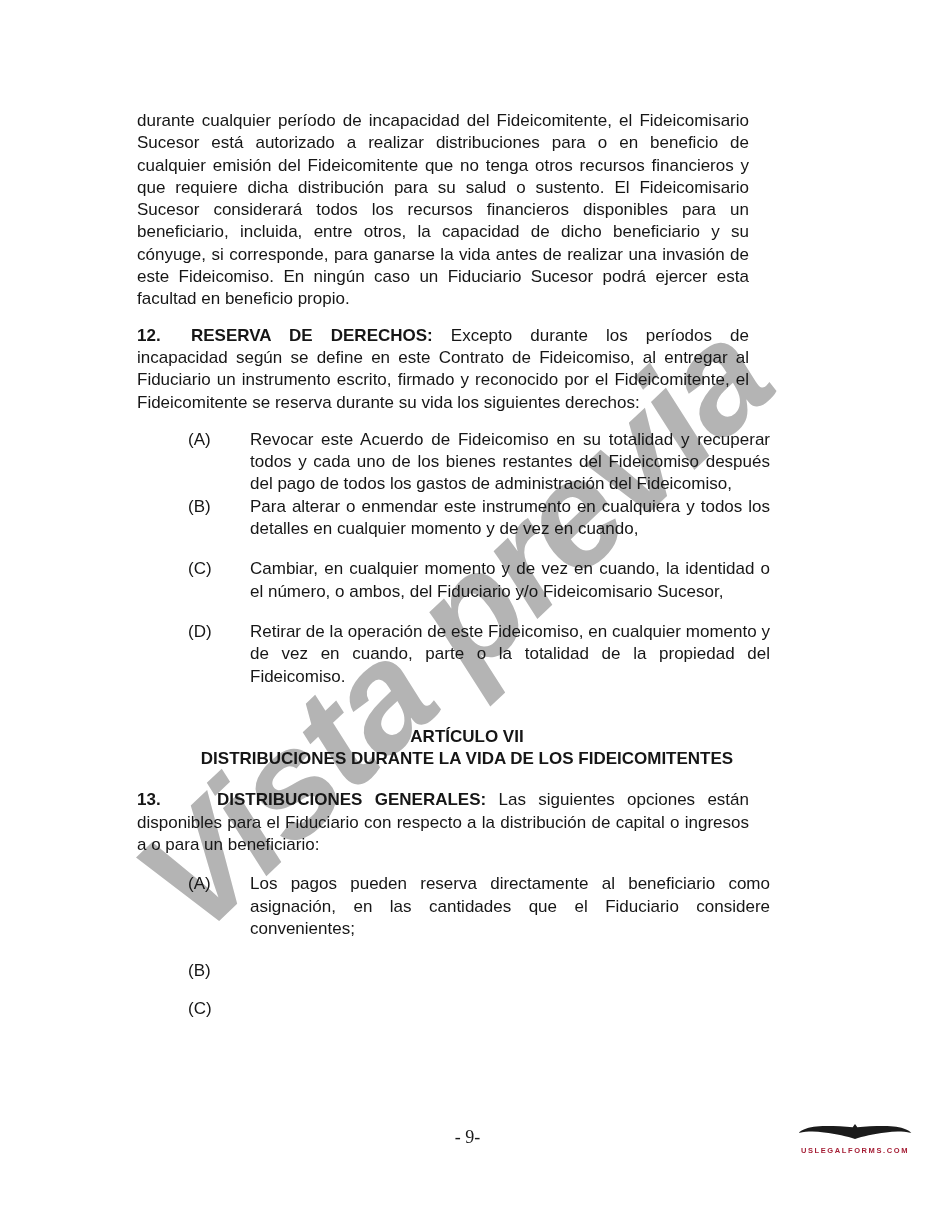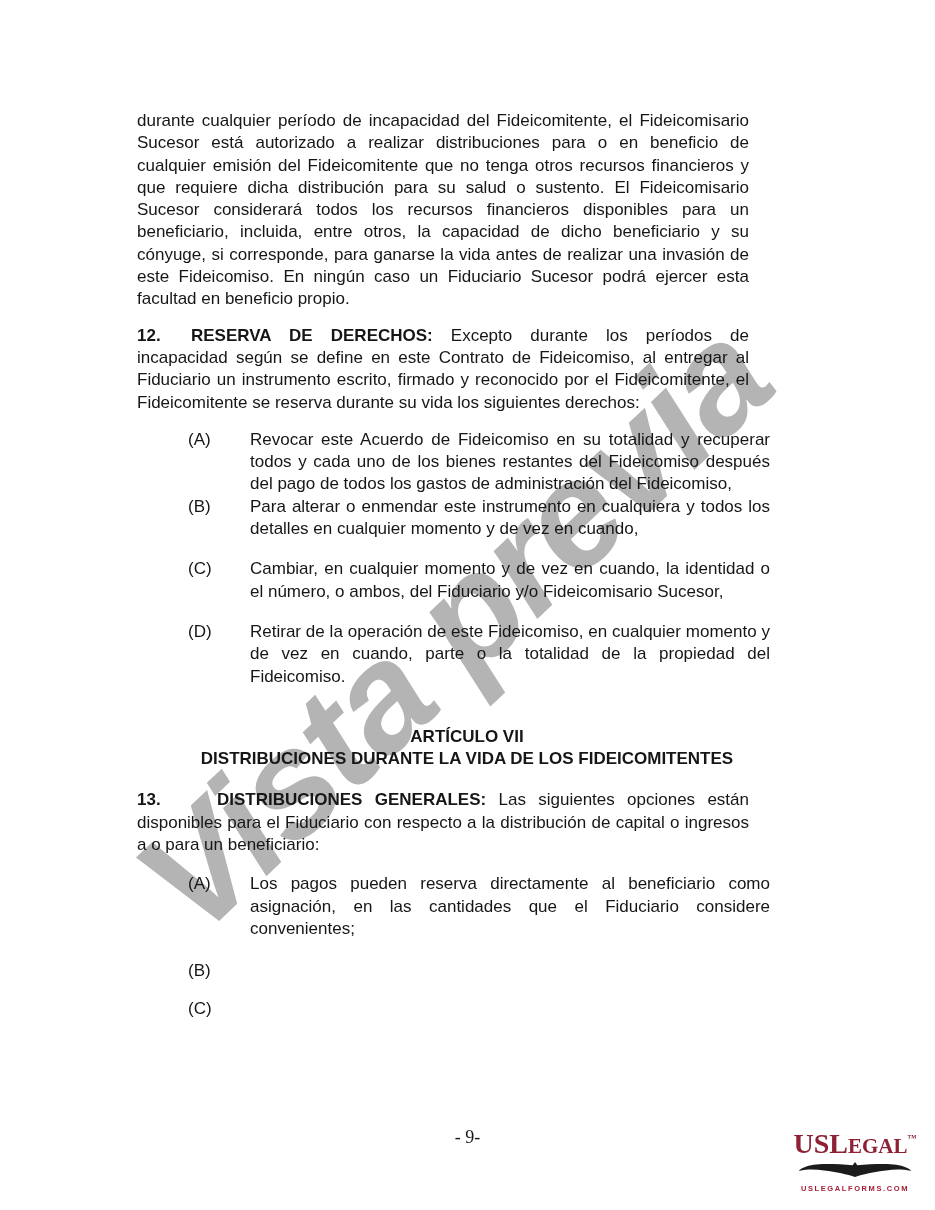--- a/index.html
+++ b/index.html
@@ -160,18 +160,17 @@
     <div class="item">
       <span class="item-label">(C)</span>
     </div>
   </div>
 
 </div>
 
 <div class="page-num">- 9-</div>
 
 <div class="logo">
-  <div class="logo-word"><span class="lg">US</span><span class="lg">L</span><span class="sm">EGAL</span><span class="tm">™</span></div>
   <svg class="logo-eagle" viewBox="0 0 120 16" xmlns="http://www.w3.org/2000/svg">
     <path fill="#1b1b1b" d="M60 0 L62.5 3.5 C75 2.5 95 1.5 104 3 C112 4.2 117 6.5 120 9.5 C110 7.5 102 7.8 93 9 C80 10.6 68 13 60 16 C52 13 40 10.6 27 9 C18 7.8 10 7.5 0 9.5 C3 6.5 8 4.2 16 3 C25 1.5 45 2.5 57.5 3.5 Z"></path>
   </svg>
   <div class="logo-site">USLEGALFORMS.COM</div>
 </div>
 
 </body></html>

